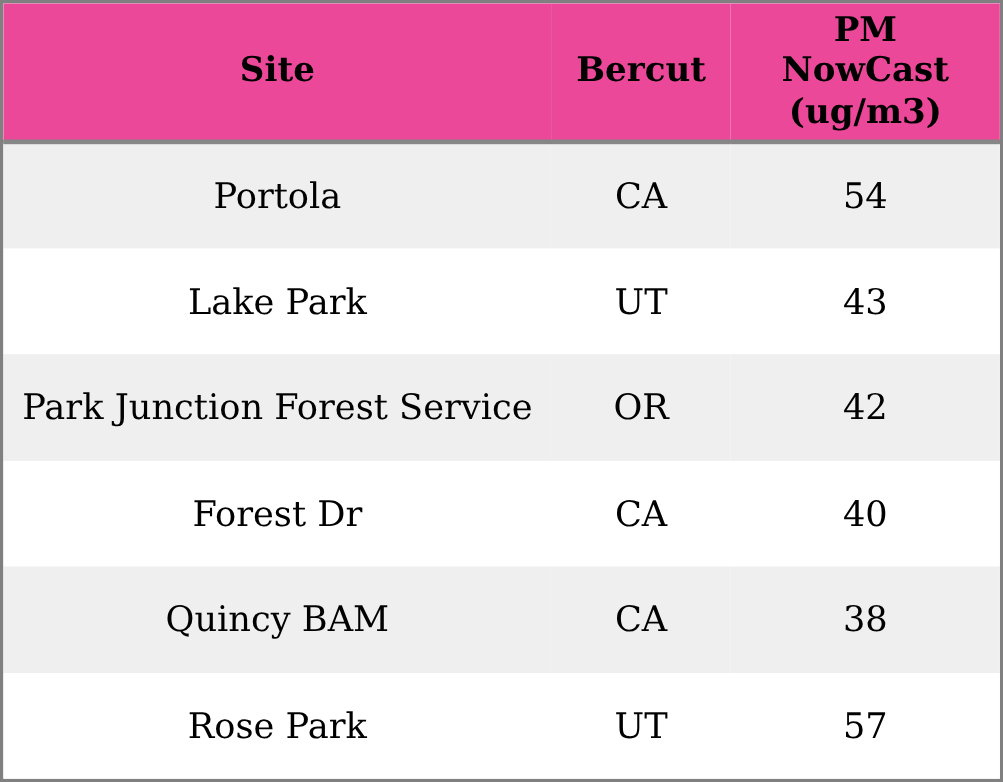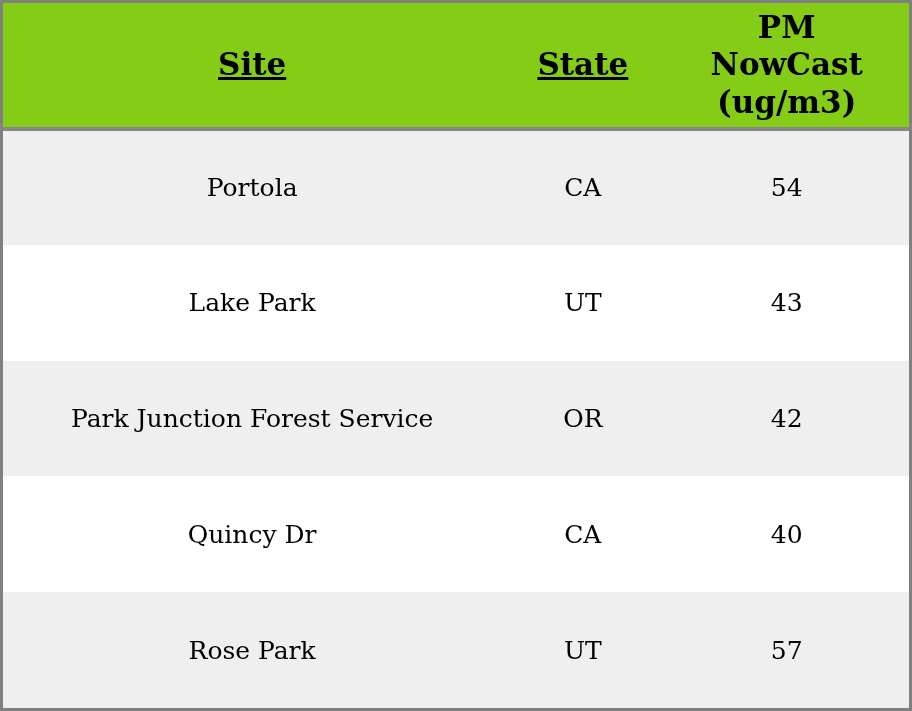--- a/index.html
+++ b/index.html
@@ -23,64 +23,63 @@
     table-layout: fixed;
   }
   col.col-site  { width: 55%; }
   col.col-state { width: 18%; }
   col.col-pm    { width: 27%; }
 
   thead tr {
     height: 126px;
   }
   thead th {
-    background: #84cc16;
+    background: #ec4899;
     border-bottom: 4px solid #868686;
     font-weight: bold;
     font-size: 31px;
     color: #000000;
     text-align: center;
     vertical-align: middle;
     padding: 0;
     line-height: 1.2;
-    text-decoration: underline;
   }
   thead th .wrap-narrow {
     display: inline-block;
     max-width: 168px; 
     line-height: 1.2;
   }
   tbody tr {
     height: 58px;
   }
   tbody tr:nth-child(odd) td  { background: #efefef; }
   tbody tr:nth-child(even) td { background: #ffffff; }
   tbody td {
-    font-size: 25px;
+    font-size: 32px;
     color: #000000;
     text-align: center;
     vertical-align: middle;
     padding: 0;
     border: none;
   }
 </style>
 </head>
 <body>
 
 <div class="screen">
   <table class="data-table">
     <colgroup>
       <col class="col-site">
       <col class="col-state">
       <col class="col-pm">
     </colgroup>
     <thead>
       <tr>
         <th>Site</th>
-        <th>State</th>
+        <th>Bercut</th>
         <th>
           <span class="wrap-narrow">PM NowCast (ug/m3)</span>
         </th>
       </tr>
     </thead>
     <tbody>
       <tr>
         <td>Portola</td>
         <td>CA</td>
         <td>54</td>
@@ -89,23 +88,28 @@
         <td>Lake Park</td>
         <td>UT</td>
         <td>43</td>
       </tr>
       <tr>
         <td>Park Junction Forest Service</td>
         <td>OR</td>
         <td>42</td>
       </tr>
       <tr>
-        <td>Quincy Dr</td>
+        <td>Forest Dr</td>
         <td>CA</td>
         <td>40</td>
+      </tr>
+      <tr>
+        <td>Quincy BAM</td>
+        <td>CA</td>
+        <td>38</td>
       </tr>
       <tr>
         <td>Rose Park</td>
         <td>UT</td>
         <td>57</td>
       </tr>
     </tbody>
   </table>
 </div>
 

